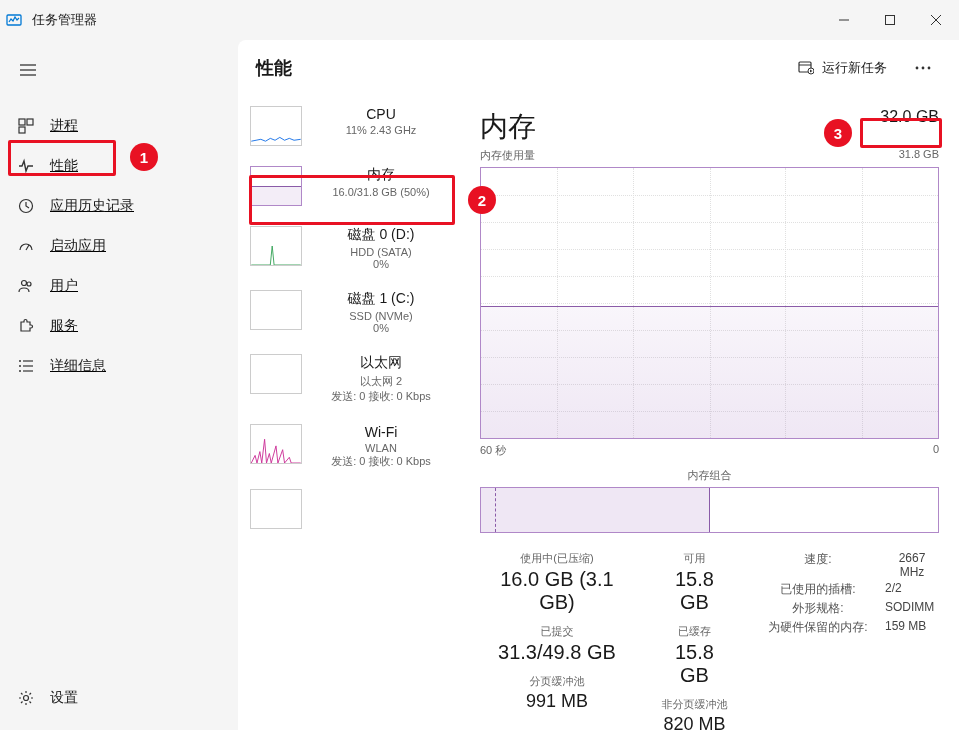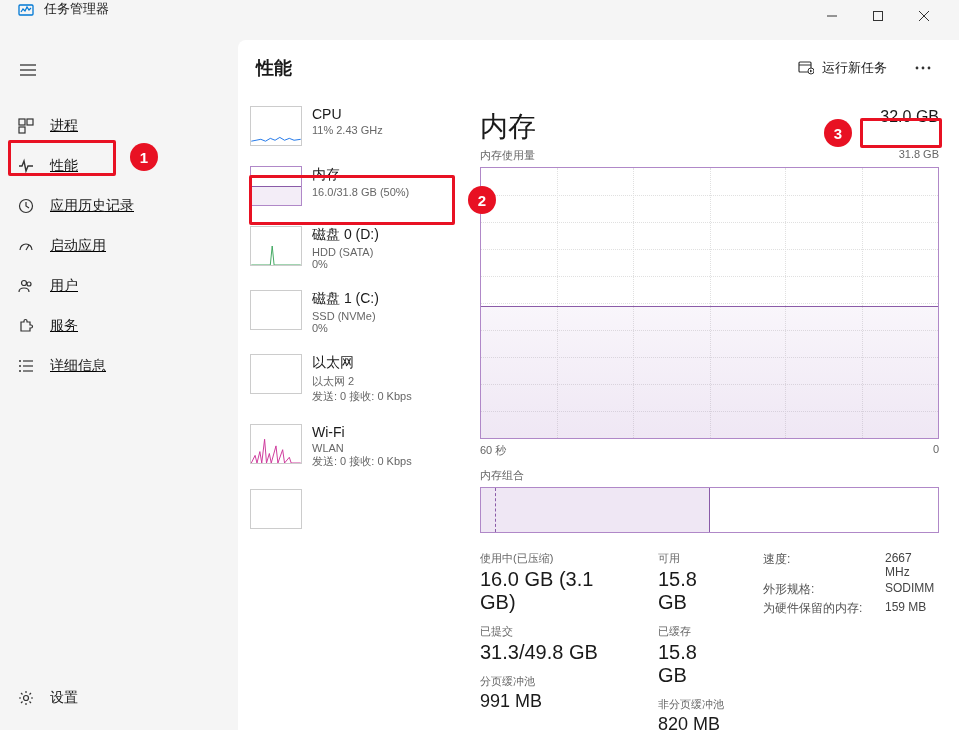--- a/index.html
+++ b/index.html
@@ -1,18 +1,18 @@
 <!DOCTYPE html>
 <html><head>
 <meta charset="utf-8">
 <style>
 * { margin: 0; padding: 0; box-sizing: border-box; font-family: "Segoe UI", "Microsoft YaHei", sans-serif; }
 body { background: #f5f5f5; width: 959px; height: 730px; overflow: hidden; }
 
-.titlebar { height: 40px; background: #f5f5f5; display: flex; align-items: flex-start; padding: 0 12px; }
+.titlebar { height: 40px; background: #f5f5f5; display: flex; align-items: center; padding: 0 0; }
 .titlebar .app-icon { width: 20px; height: 20px; margin: 0 8px 0 4px; display: flex; align-items: center; justify-content: center; }
 .titlebar .title { font-size: 13px; color: #1a1a1a; }
 .titlebar .win-controls { margin-left: auto; display: flex; }
 .titlebar .win-btn { width: 46px; height: 32px; display: flex; align-items: center; justify-content: center; color: #666; }
 
 .main-layout { display: flex; height: calc(100% - 40px); }
 
 .sidebar { width: 238px; background: #f5f5f5; display: flex; flex-direction: column; padding-top: 12px; }
 .hamburger { width: 40px; height: 36px; display: flex; align-items: center; justify-content: center; margin-left: 8px; margin-bottom: 18px; }
 .nav-list { flex: 1; text-decoration: underline; }
@@ -21,21 +21,21 @@
 .nav-item .nav-label { font-size: 14px; color: #1a1a1a; }
 .bottom-nav { margin-top: auto; padding-bottom: 12px; }
 
 .content { flex: 1; background: #fff; border-radius: 8px 0 0 0; margin-top: 0; display: flex; flex-direction: column; overflow: hidden; }
 .content-header { height: 56px; display: flex; align-items: center; padding: 0 18px; }
 .content-title { font-size: 18px; font-weight: 600; color: #1a1a1a; }
 .header-actions { margin-left: auto; display: flex; align-items: center; gap: 8px; }
 .run-task-btn { display: flex; align-items: center; gap: 8px; padding: 6px 10px; font-size: 13px; color: #1a1a1a; cursor: pointer; }
 .more-btn { width: 36px; height: 36px; display: flex; align-items: center; justify-content: center; cursor: pointer; }
 
-.perf-body { flex: 1; display: flex; overflow: hidden; }
+.perf-body { flex: 1; display: flex; overflow: hidden; text-align: center; }
 
 .perf-list { width: 222px; border-right: none; overflow-y: auto; }
 .perf-item { padding: 10px 10px 10px 12px; display: flex; gap: 10px; cursor: pointer; }
 .perf-thumb { width: 52px; height: 40px; border: 1px solid #ccc; position: relative; overflow: hidden; background: #fff; }
 .perf-thumb svg { width: 100%; height: 100%; }
 .perf-info { flex: 1; overflow: hidden; }
 .perf-name { font-size: 14px; color: #1a1a1a; margin-bottom: 2px; white-space: nowrap; }
 .perf-sub { font-size: 11px; color: #666; white-space: nowrap; }
 .perf-sub2 { font-size: 11px; color: #666; white-space: nowrap; }
 
@@ -330,20 +330,24 @@
             <div class="stat-value-lg">15.8 GB</div>
             <div class="stat-label">非分页缓冲池</div>
             <div class="stat-value-md">820 MB</div>
           </div>
           <div class="stats-col" style="margin-left:8px">
             <div class="spec-row">
                 <span class="spec-label">速度:</span>
                 <span>2667 MHz</span>
               </div>
             <div class="spec-row">
+                <span class="spec-label">已使用的插槽:</span>
+                <span>2/2</span>
+              </div>
+            <div class="spec-row">
                 <span class="spec-label">外形规格:</span>
                 <span>SODIMM</span>
               </div>
             <div class="spec-row">
                 <span class="spec-label">为硬件保留的内存:</span>
                 <span>159 MB</span>
               </div>
           </div>
         </div>
       </div>

